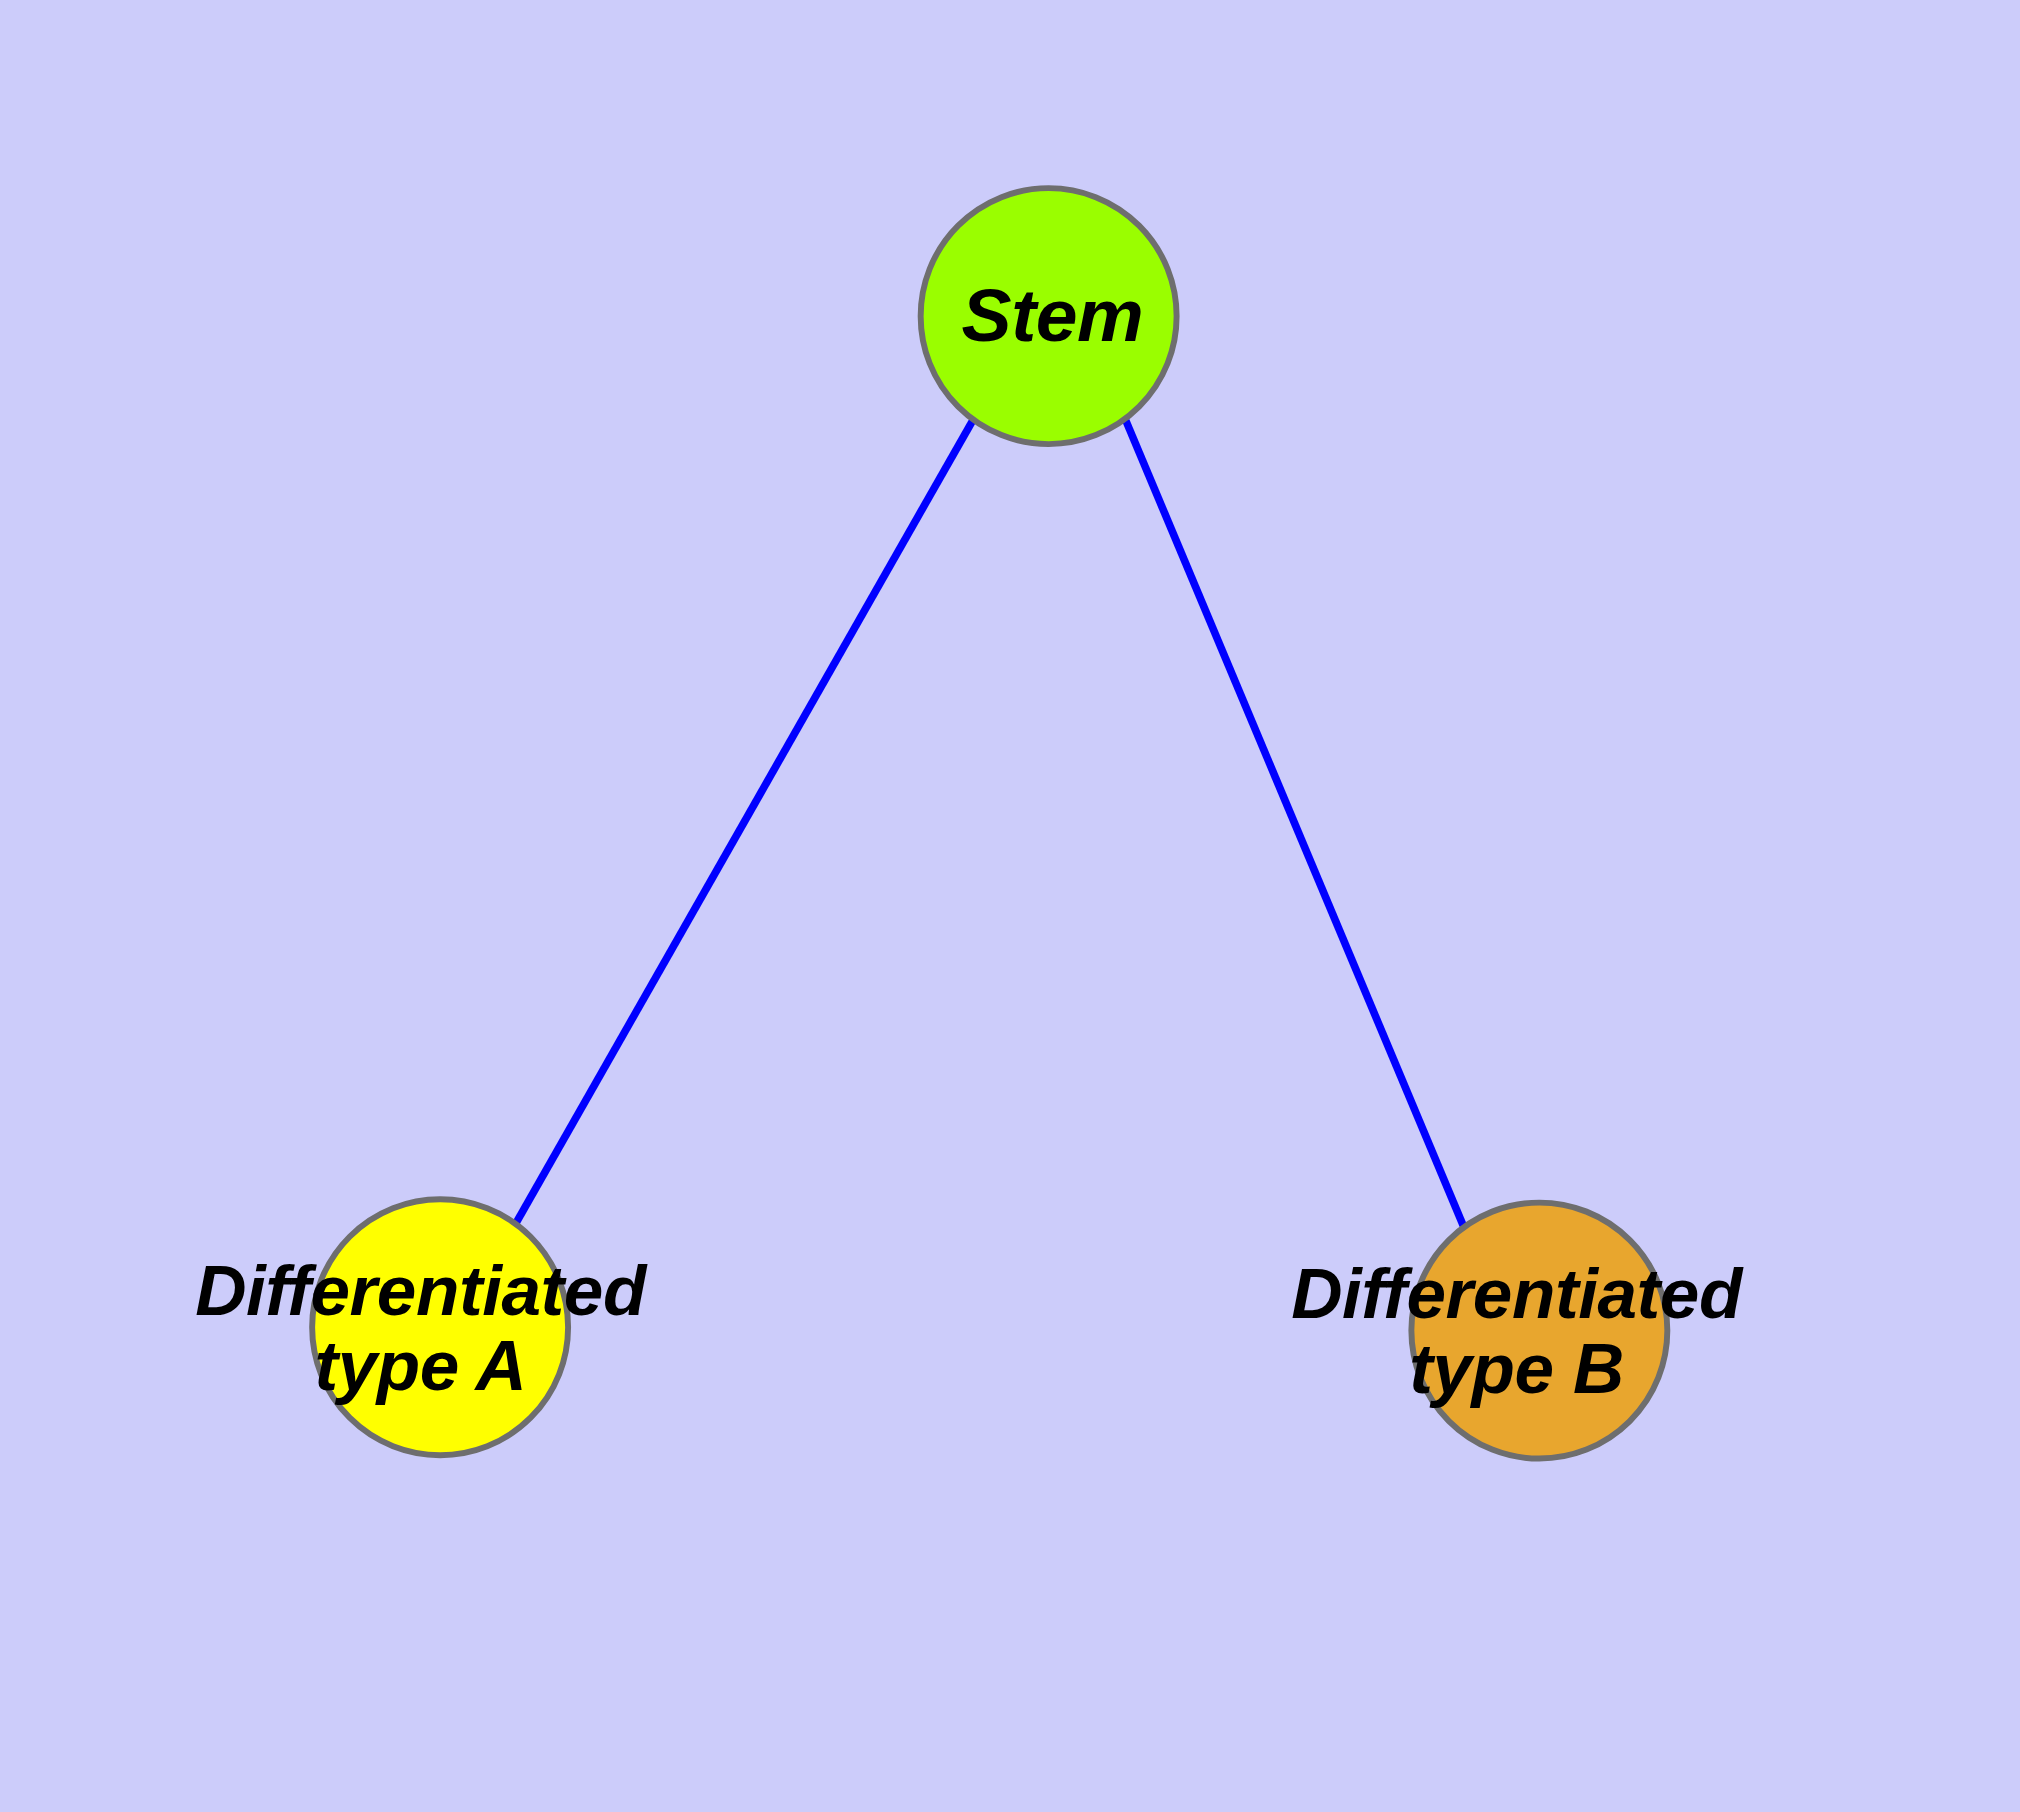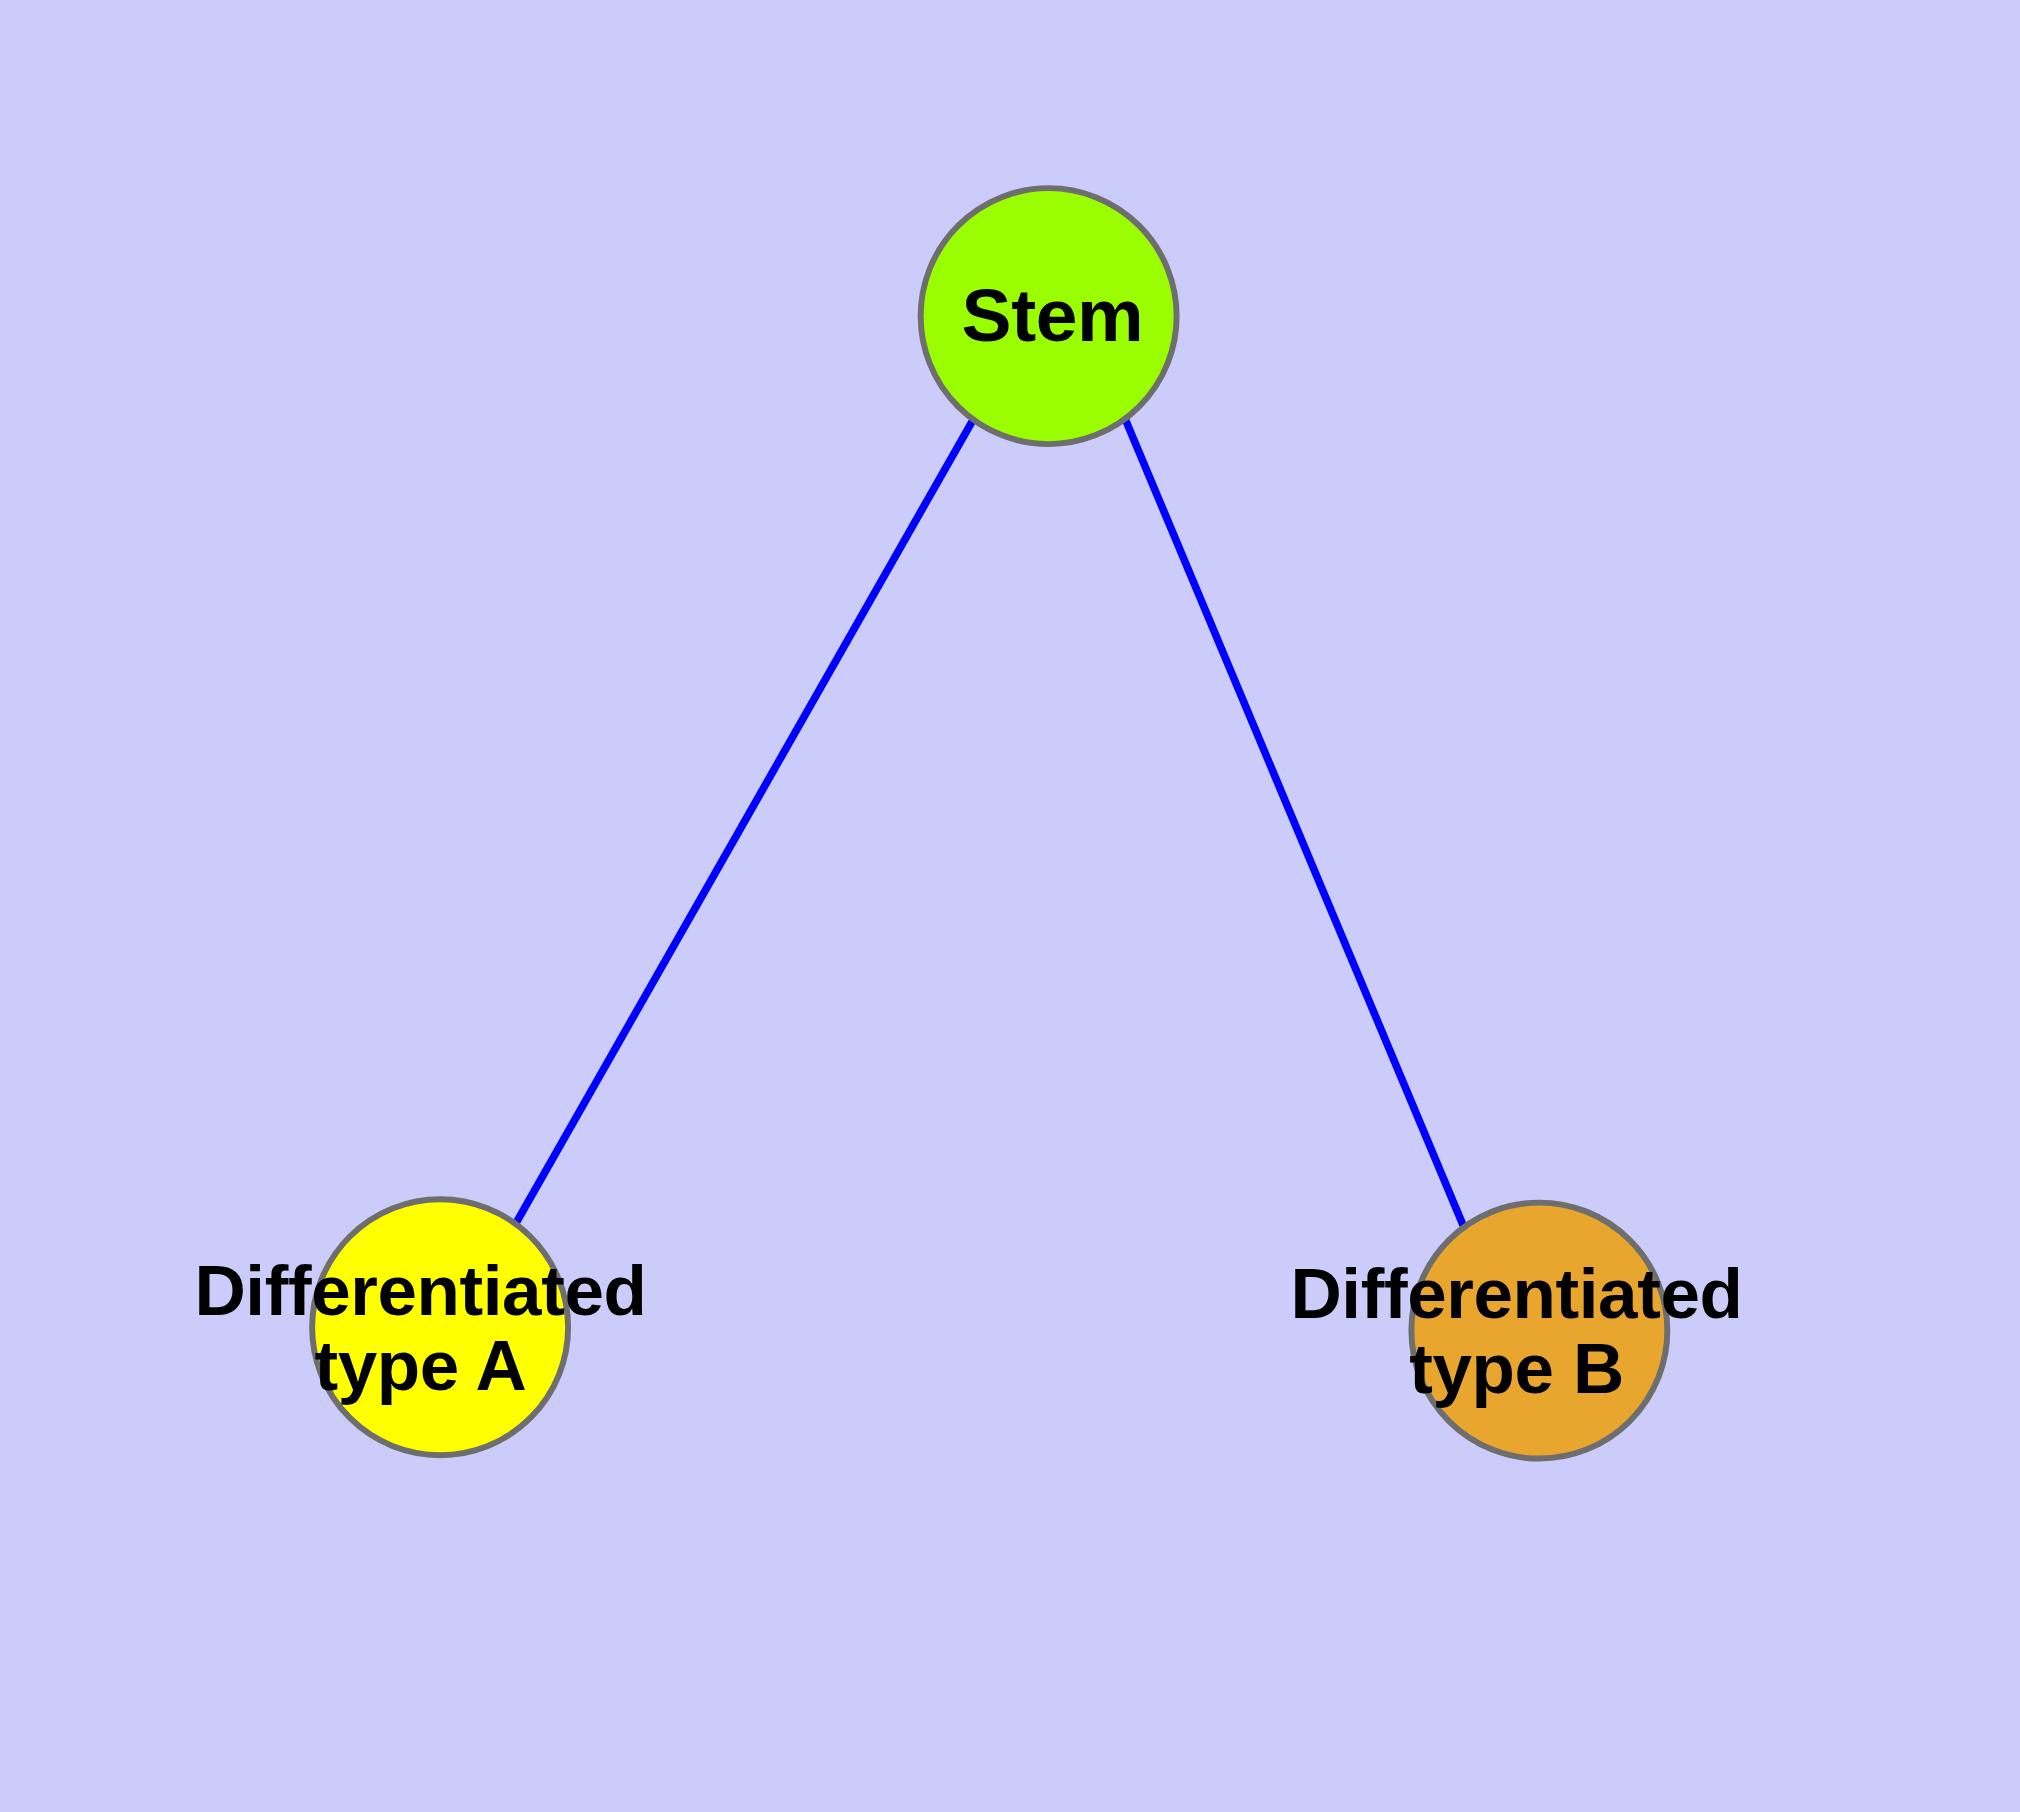--- a/index.html
+++ b/index.html
@@ -8,20 +8,21 @@
     padding: 0;
     background: #ccccfa;
   }
   #canvas {
     position: relative;
     width: 1765px;
     height: 1812px;
     background: #ccccfa;
     overflow: hidden;
     font-family: "Liberation Sans", "DejaVu Sans", sans-serif;
+    font-style: italic;
   }
   #graph-svg {
     position: absolute;
     left: 0;
     top: 0;
     width: 2021px;
     height: 1812px;
     display: block;
   }
   .node-circle {

